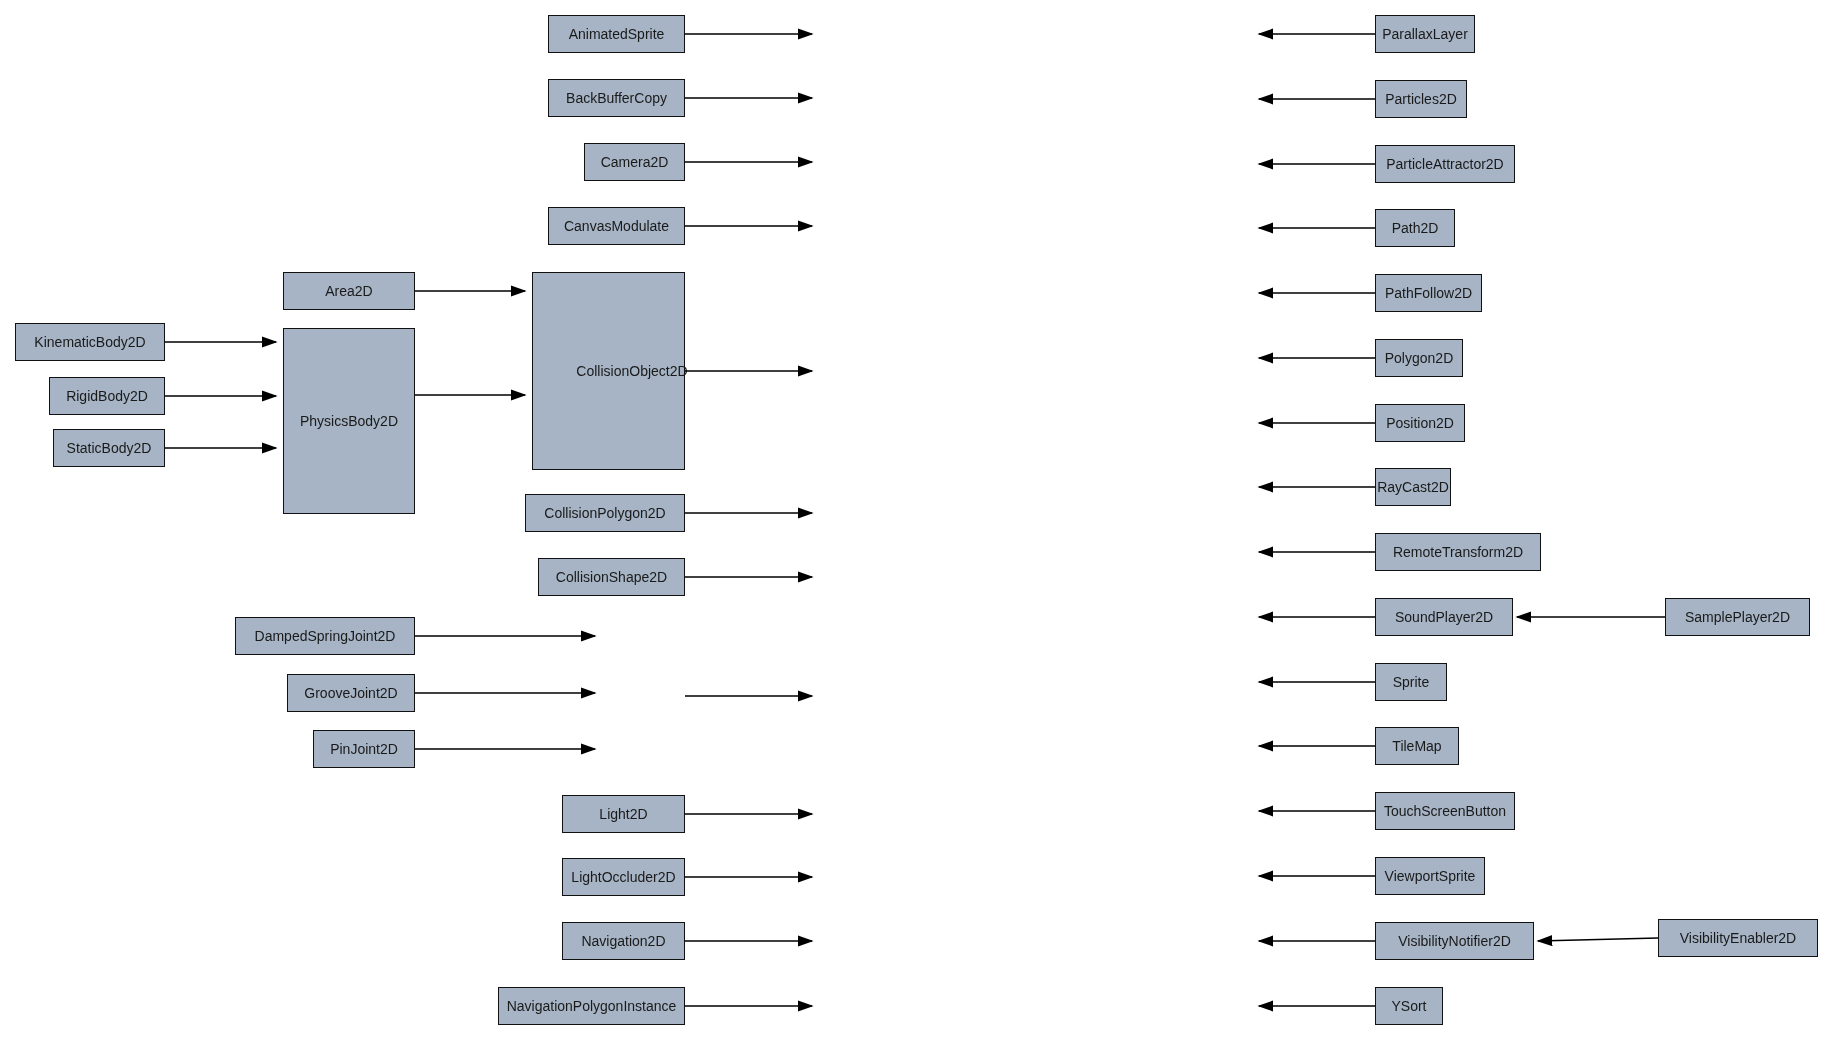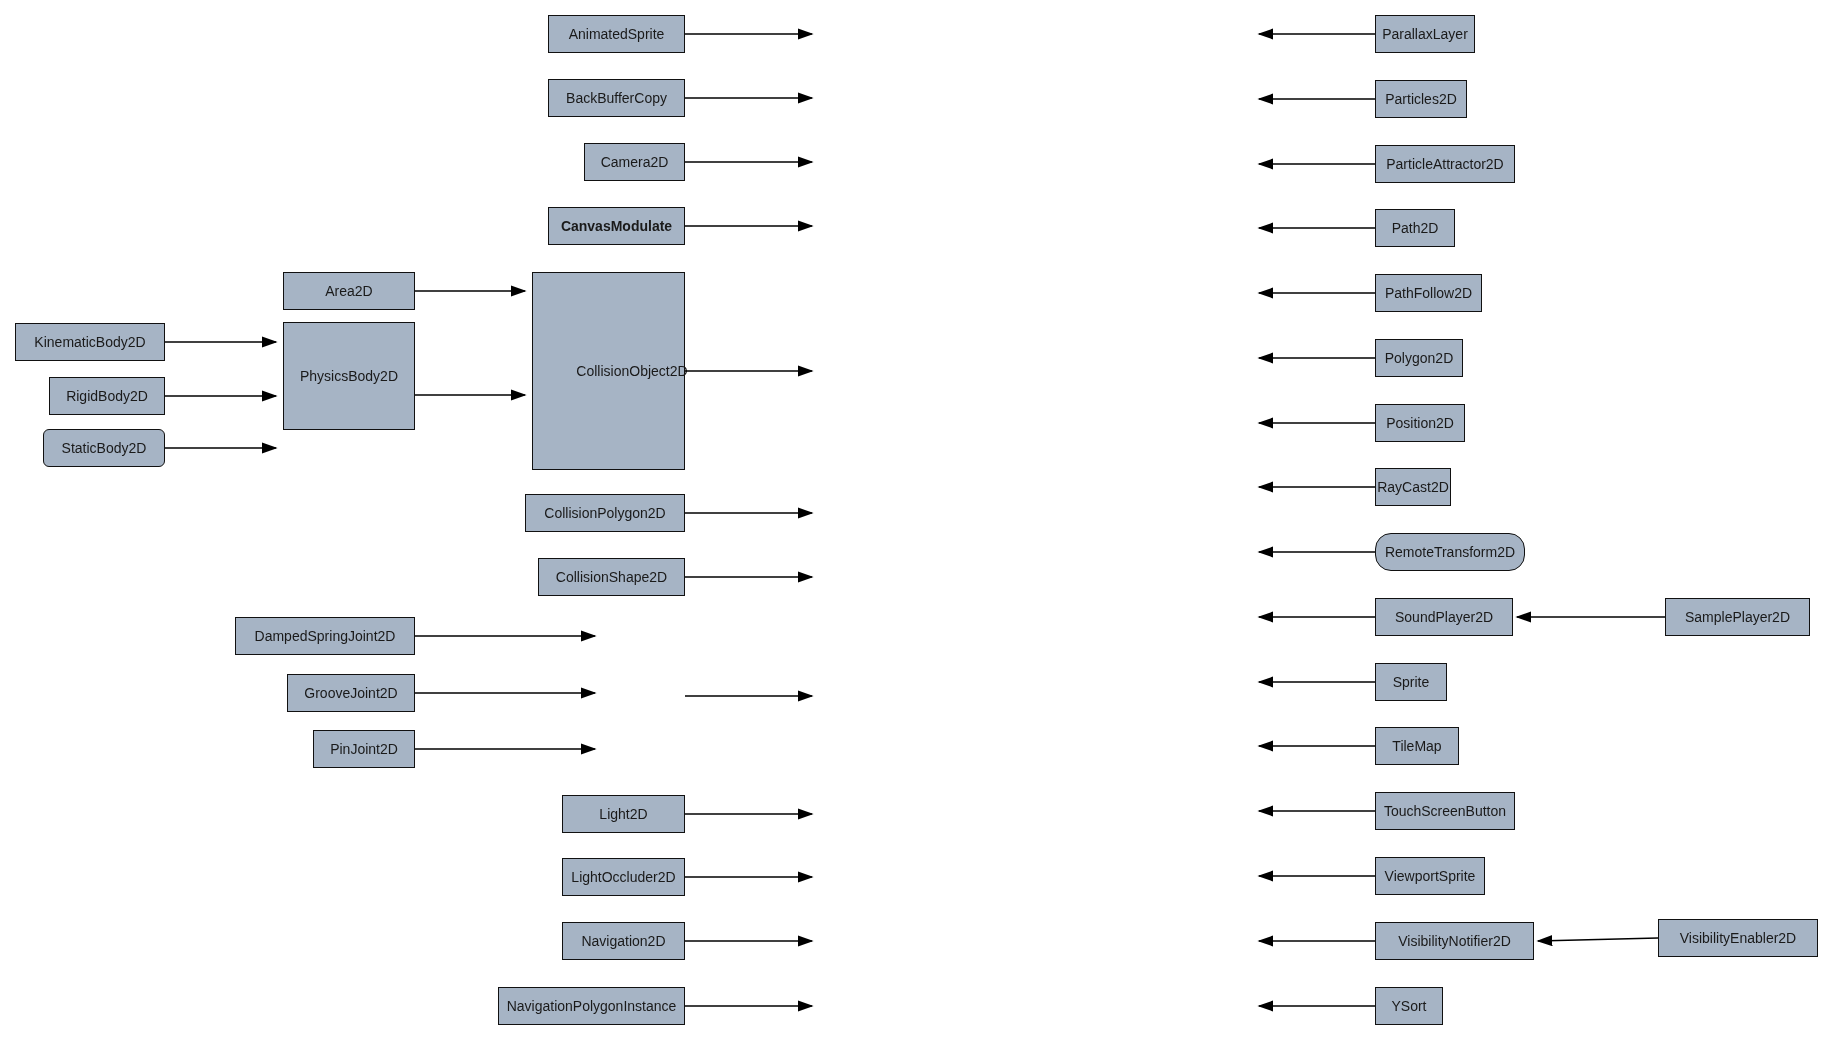--- a/index.html
+++ b/index.html
@@ -7,69 +7,69 @@
     position:relative;width:1834px;height:1043px;background:#ffffff;
     font-family:"Liberation Sans",sans-serif;overflow:hidden;
   }
   .node{
     position:absolute;height:38px;box-sizing:border-box;
     background:#a6b4c5;border:1.5px solid #111;
     display:flex;align-items:center;justify-content:center;
     font-size:14px;color:#1a1a1a;white-space:nowrap;z-index:1;
   }
   .node.tall{height:198px;padding-left:47px;}
-  .node.mid{height:108px;}
+  .node.mid{height:186px;margin-top:6px;}
   .center-node{
     position:absolute;left:816px;top:13px;width:436px;height:1012px;
     box-sizing:border-box;background:#3c4758;border:2px solid #111;
     display:flex;align-items:center;justify-content:center;z-index:1;
   }
   .center-node span{
     color:#fafafa;font-size:68px;letter-spacing:1px;
   }
   svg.edges{position:absolute;left:0;top:0;z-index:5;pointer-events:none;}
   svg.edges line{stroke:#000;stroke-width:1.6;}
 </style>
 </head>
 <body>
 
 <div id="canvas">
 
 
   <div class="node" style="top:15px;right:1149px;width:137px;">AnimatedSprite</div>
   <div class="node" style="top:79px;right:1149px;width:137px;">BackBufferCopy</div>
   <div class="node" style="top:143px;right:1149px;width:101px;">Camera2D</div>
-  <div class="node" style="top:207px;right:1149px;width:137px;font-weight:bold;">CanvasModulate</div>
+  <div class="node" style="top:207px;right:1149px;width:137px;">CanvasModulate</div>
   <div class="node tall" style="top:272px;right:1149px;width:153px;">CollisionObject2D</div>
   <div class="node" style="top:494px;right:1149px;width:160px;">CollisionPolygon2D</div>
   <div class="node" style="top:558px;right:1149px;width:147px;">CollisionShape2D</div>
   <div class="node" style="top:795px;right:1149px;width:123px;">Light2D</div>
   <div class="node" style="top:858px;right:1149px;width:123px;">LightOccluder2D</div>
   <div class="node" style="top:922px;right:1149px;width:123px;">Navigation2D</div>
   <div class="node" style="top:987px;right:1149px;width:187px;">NavigationPolygonInstance</div>
 
   <div class="node" style="top:272px;left:283px;width:132px;">Area2D</div>
   <div class="node mid" style="top:322px;left:283px;width:132px;">PhysicsBody2D</div>
   <div class="node" style="top:617px;right:1419px;width:180px;">DampedSpringJoint2D</div>
   <div class="node" style="top:674px;right:1419px;width:128px;">GrooveJoint2D</div>
   <div class="node" style="top:730px;right:1419px;width:102px;">PinJoint2D</div>
 
   <div class="node" style="top:323px;right:1669px;width:150px;">KinematicBody2D</div>
   <div class="node" style="top:377px;right:1669px;width:116px;">RigidBody2D</div>
-  <div class="node" style="top:429px;right:1669px;width:122px;border-radius:6px;">StaticBody2D</div>
+  <div class="node" style="top:429px;right:1669px;width:112px;">StaticBody2D</div>
 
   <div class="node" style="top:15px;left:1375px;width:100px;">ParallaxLayer</div>
   <div class="node" style="top:80px;left:1375px;width:92px;">Particles2D</div>
   <div class="node" style="top:145px;left:1375px;width:140px;">ParticleAttractor2D</div>
   <div class="node" style="top:209px;left:1375px;width:80px;">Path2D</div>
   <div class="node" style="top:274px;left:1375px;width:107px;">PathFollow2D</div>
   <div class="node" style="top:339px;left:1375px;width:88px;">Polygon2D</div>
   <div class="node" style="top:404px;left:1375px;width:90px;">Position2D</div>
   <div class="node" style="top:468px;left:1375px;width:76px;">RayCast2D</div>
-  <div class="node" style="top:533px;left:1375px;width:150px;border-radius:16px;">RemoteTransform2D</div>
+  <div class="node" style="top:533px;left:1375px;width:166px;">RemoteTransform2D</div>
   <div class="node" style="top:598px;left:1375px;width:138px;">SoundPlayer2D</div>
   <div class="node" style="top:663px;left:1375px;width:72px;">Sprite</div>
   <div class="node" style="top:727px;left:1375px;width:84px;">TileMap</div>
   <div class="node" style="top:792px;left:1375px;width:140px;">TouchScreenButton</div>
   <div class="node" style="top:857px;left:1375px;width:110px;">ViewportSprite</div>
   <div class="node" style="top:922px;left:1375px;width:159px;">VisibilityNotifier2D</div>
   <div class="node" style="top:987px;left:1375px;width:68px;">YSort</div>
 
   <div class="node" style="top:598px;left:1665px;width:145px;">SamplePlayer2D</div>
   <div class="node" style="top:919px;left:1658px;width:160px;">VisibilityEnabler2D</div>

